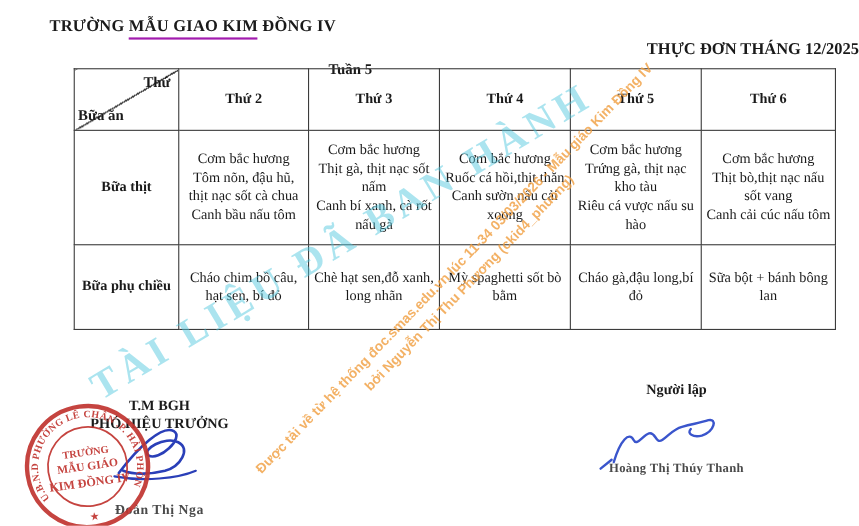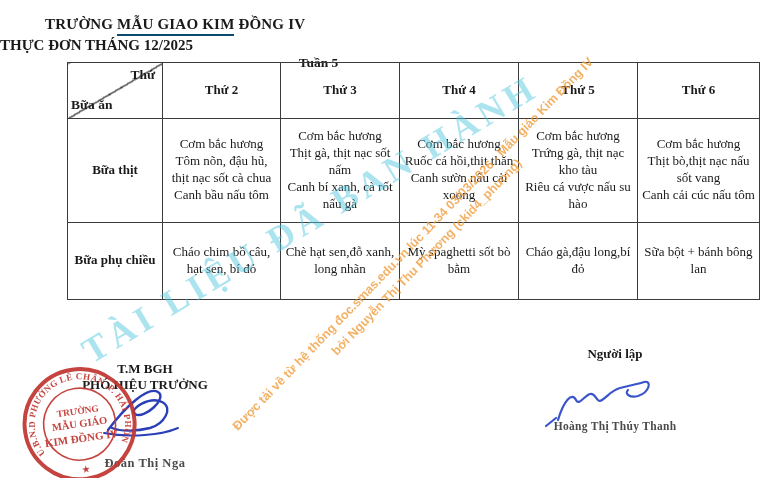--- a/index.html
+++ b/index.html
@@ -5,23 +5,23 @@
   * { margin:0; padding:0; box-sizing:border-box; }
   html,body { width:781px; height:478px; }
   body {
     position:relative; overflow:hidden; background:#ffffff;
     font-family:"Liberation Serif","DejaVu Serif",serif; color:#1a1a1a;
   }
   .school-name {
     position:absolute; left:45px; top:16px;
     font-size:15px; font-weight:bold; letter-spacing:.2px; white-space:nowrap;
   }
-  .school-name .u { border-bottom:2px solid #0c4a6e; padding-bottom:2px; }
+  .school-name .u { border-bottom:2px solid #a21caf; padding-bottom:2px; }
   .doc-title {
-    position:absolute; left:0; top:37px; width:781px; text-align:left;
+    position:absolute; left:0; top:37px; width:781px; text-align:right;
     font-size:15px; font-weight:bold;
   }
   .doc-week {
     position:absolute; left:0; top:55px; width:637px; text-align:center;
     font-size:13.5px; font-weight:bold;
   }
   table.menu {
     position:absolute; left:45px; top:62px;
     border-collapse:collapse; table-layout:fixed;margin-left:22px;
   }

